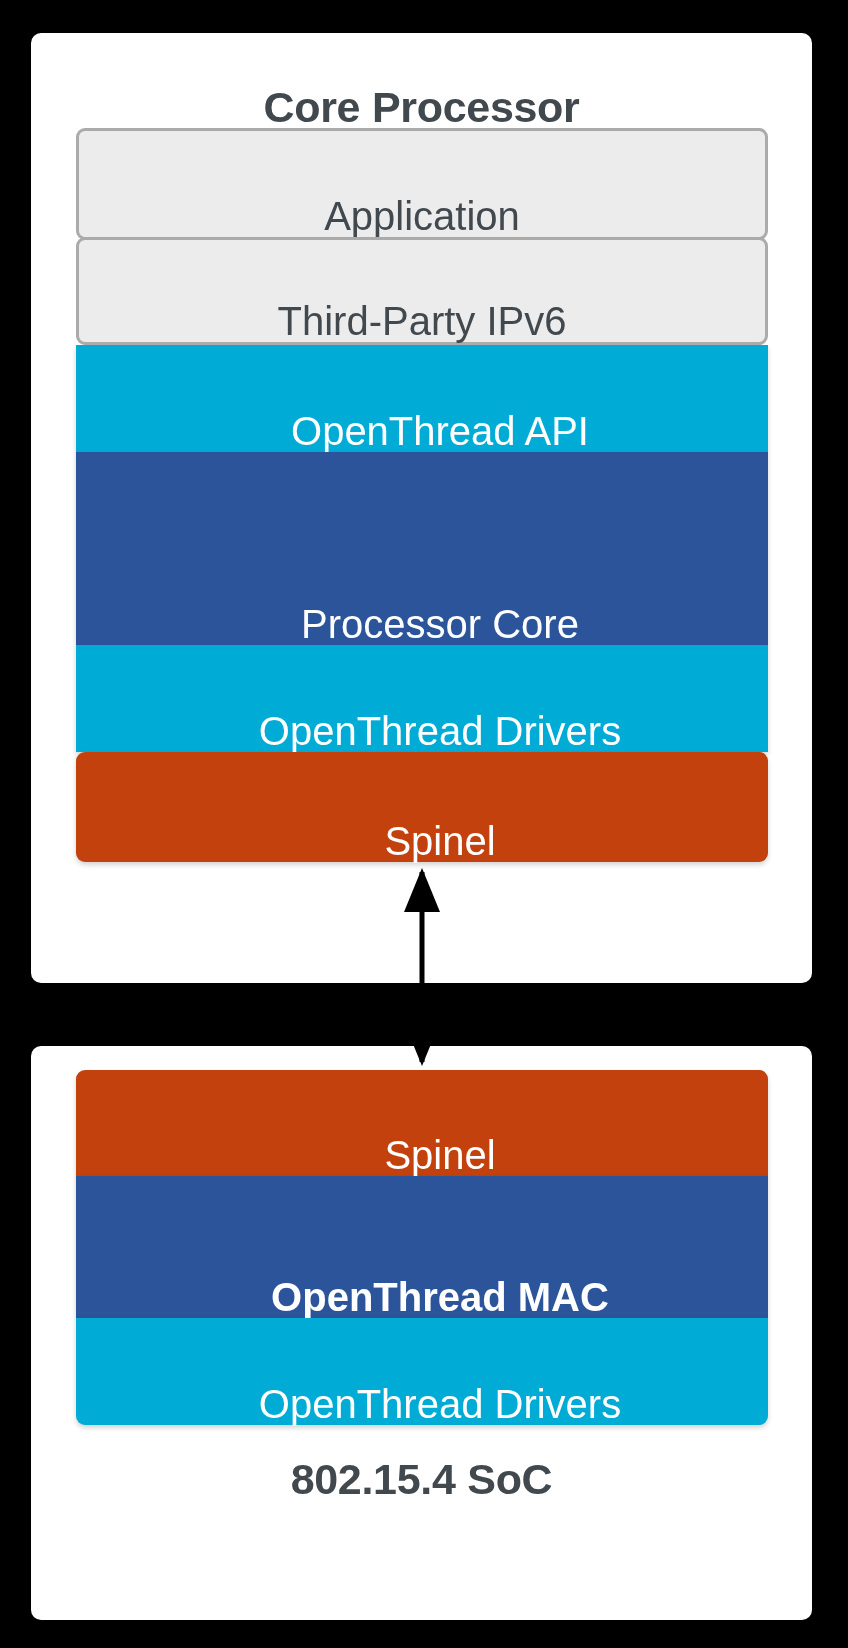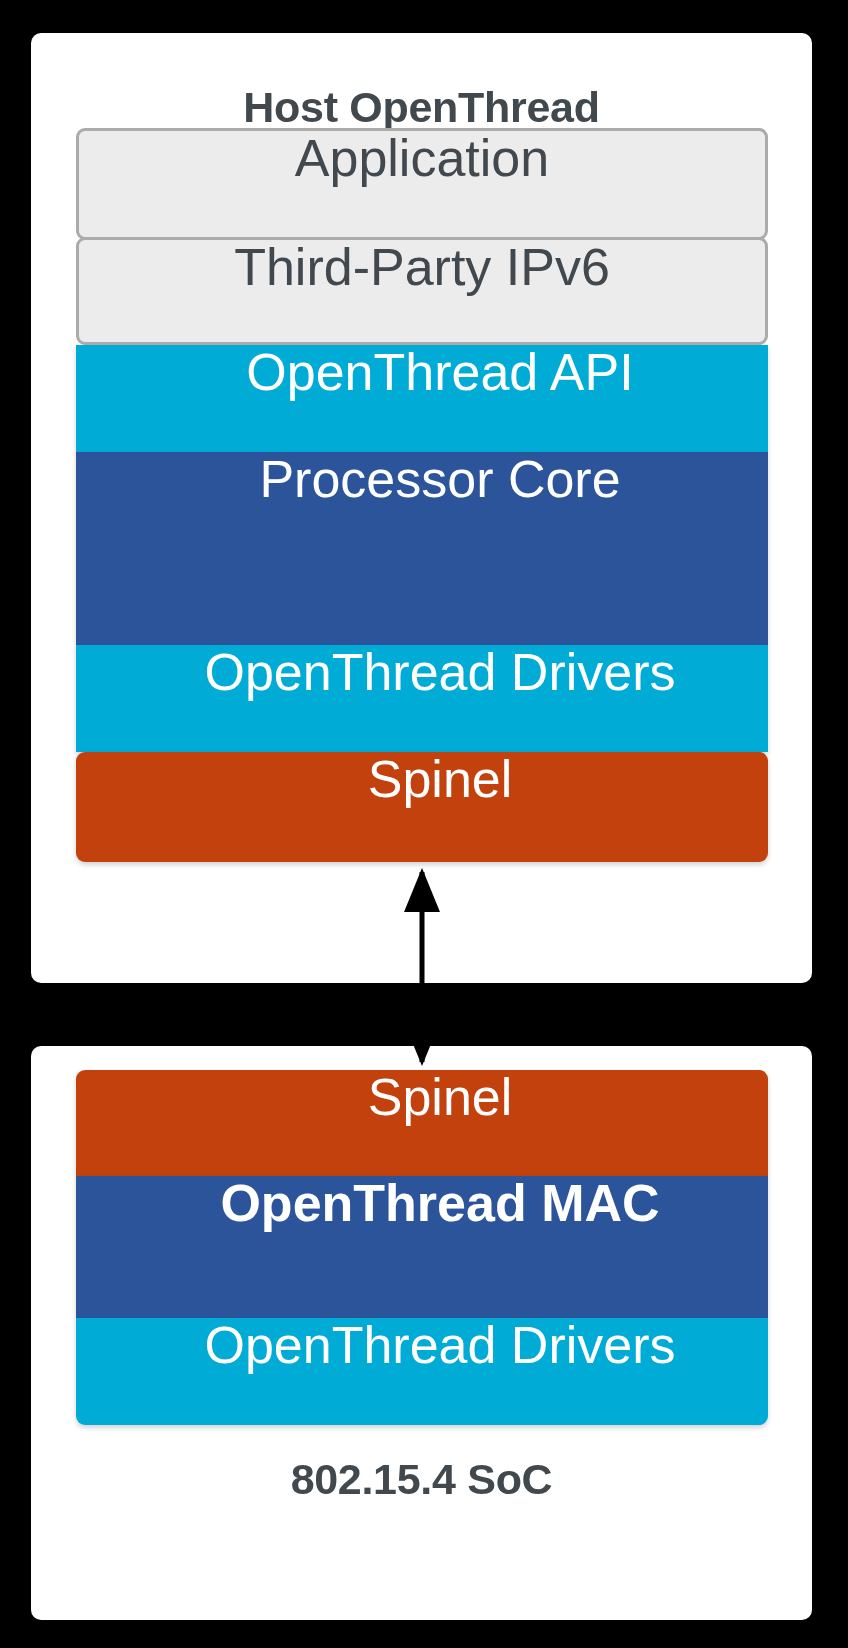--- a/index.html
+++ b/index.html
@@ -62,24 +62,24 @@
     left: 45px;          
     width: 692px;
   }
   #stack-host { top: 95px; }   
   #stack-soc  { top: 24px; }   
 
   .layer {
     position: relative;
     box-sizing: border-box;
     display: flex;
-    align-items: flex-start;
+    align-items: flex-end;
     justify-content: center;
     text-align: center;
-    font-size: 52px;
+    font-size: 40px;
     line-height: 1.05;
     color: #ffffff;
     white-space: nowrap;
   }
 
   
   .layer.plain {
     background: #ececec;
     border: 3px solid #ababab;
     border-radius: 9px;
@@ -125,21 +125,21 @@
     pointer-events: none;
   }
 </style>
 </head>
 <body>
 
 <div id="diagram">
 
   <div class="panel" id="panel-host">
 
-    <div class="panel-title">Host OpenThread</div>
+    <div class="panel-title">Core Processor</div>
 
     <div class="stack" id="stack-host">
 
       <div class="layer plain L0">
         <span>Application</span>
       </div>
 
       <div class="layer plain L1">
         <span>Third-Party IPv6</span>
       </div>

